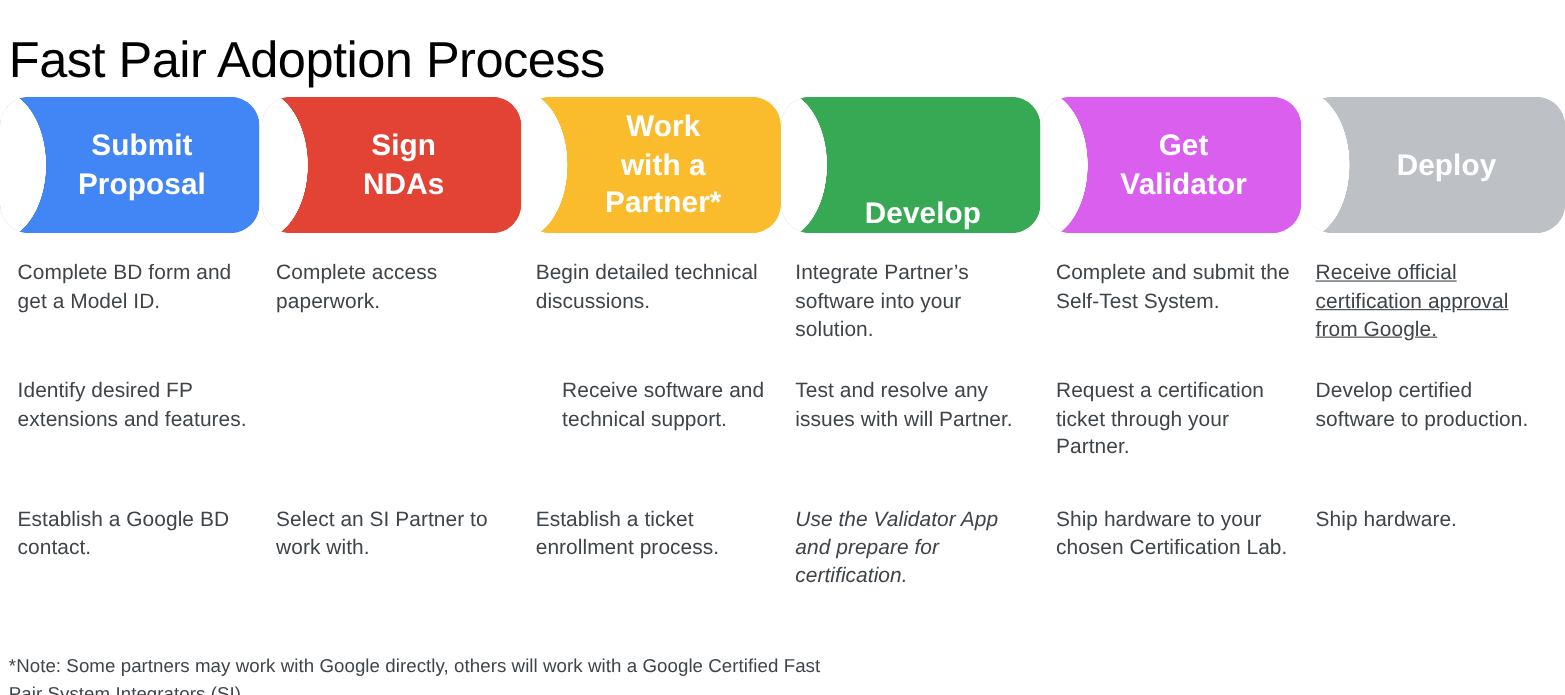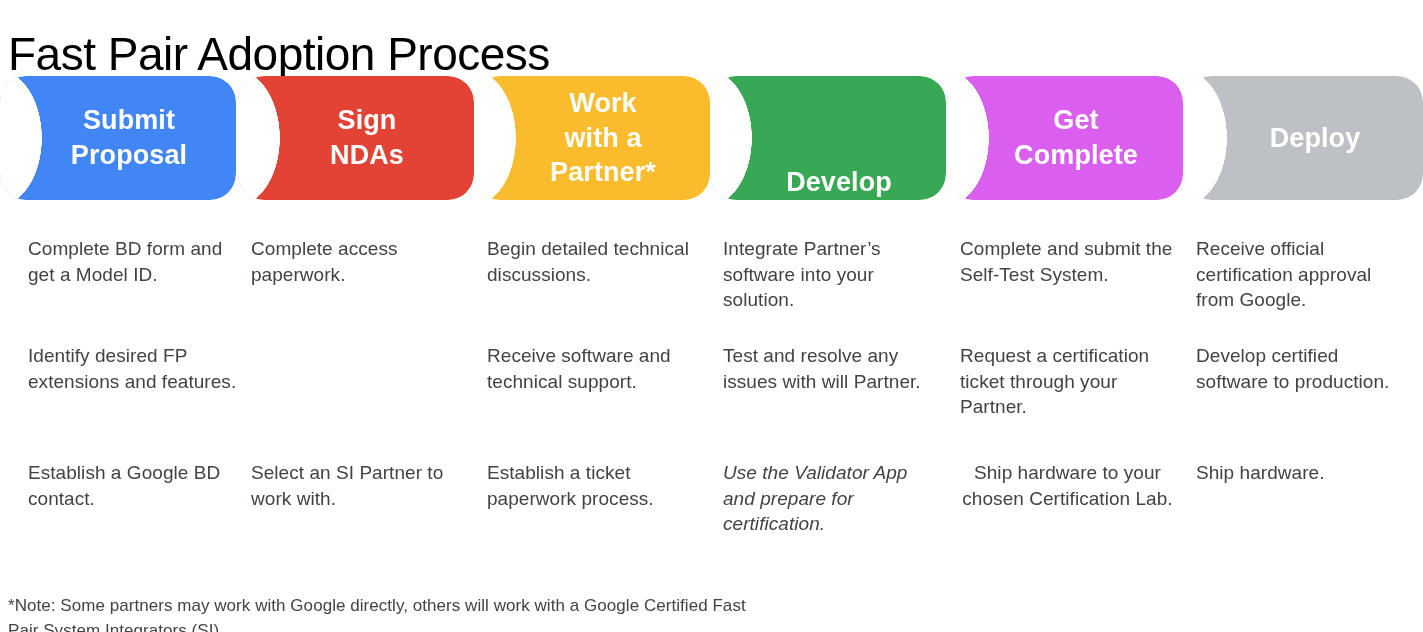--- a/index.html
+++ b/index.html
@@ -25,21 +25,21 @@
     font-weight: 400;
     letter-spacing: -0.5px;
     color: #000000;
     white-space: nowrap;
   }
 
   
   #banner-row {
     position: absolute;
     left: 0;
-    top: 76px;
+    top: 88px;
     width: 1235px;
     height: 124px;
   }
   .chevron {
     position: absolute;
     top: 0;
     height: 124px;
     display: flex;
     align-items: center;
     justify-content: center;
@@ -130,53 +130,53 @@
 with a
 Partner*</div>
     </div>
     <div class="chevron" style="left: 710px; width: 236px; z-index: 7; align-items: flex-end;">
       <div class="chevron-shape" style="background: rgb(55, 168, 83);"></div>
       <div class="chevron-label">Develop</div>
     </div>
     <div class="chevron" style="left: 947px; width: 236px; z-index: 6;">
       <div class="chevron-shape" style="background: rgb(218, 95, 239);"></div>
       <div class="chevron-label">Get
-Complete</div>
+Validator</div>
     </div>
     <div class="chevron" style="left: 1185px; width: 238px; z-index: 5;">
       <div class="chevron-shape" style="background: rgb(189, 193, 198);"></div>
       <div class="chevron-label">Deploy</div>
     </div>
   </div>
 
 <div id="columns">
-    <div class="column" style="left: 28px; width: 222px; height: 330px;">
+    <div class="column" style="left: 16px; width: 222px; height: 330px;">
       <div class="bullet-group row0" style="width: 222px;">Complete BD form and get a Model ID.</div>
       <div class="bullet-group row1" style="width: 222px;">Identify desired FP extensions and features.</div>
       <div class="bullet-group row2" style="width: 222px;">Establish a Google BD contact.</div>
     </div>
     <div class="column" style="left: 251px; width: 212px; height: 330px;">
       <div class="bullet-group row0" style="width: 212px;">Complete access paperwork.</div>
       <div class="bullet-group row2" style="width: 212px;">Select an SI Partner to work with.</div>
     </div>
     <div class="column" style="left: 487px; width: 215px; height: 330px;">
       <div class="bullet-group row0" style="width: 215px;">Begin detailed technical discussions.</div>
-      <div class="bullet-group row1" style="width: 215px;">Receive software and technical support.</div>
-      <div class="bullet-group row2" style="width: 215px;">Establish a ticket paperwork process.</div>
+      <div class="bullet-group row1" style="width: 215px; margin-left: 24px;">Receive software and technical support.</div>
+      <div class="bullet-group row2" style="width: 215px;">Establish a ticket enrollment process.</div>
     </div>
     <div class="column" style="left: 723px; width: 203px; height: 330px;">
       <div class="bullet-group row0" style="width: 203px;">Integrate Partner’s software into your solution.</div>
       <div class="bullet-group row1" style="width: 203px;">Test and resolve any issues with will Partner.</div>
       <div class="bullet-group row2" style="width: 203px; font-style: italic;">Use the Validator App and prepare for certification.</div>
     </div>
     <div class="column" style="left: 960px; width: 215px; height: 330px;">
       <div class="bullet-group row0" style="width: 215px;">Complete and submit the Self-Test System.</div>
       <div class="bullet-group row1" style="width: 215px;">Request a certification ticket through your Partner.</div>
-      <div class="bullet-group row2" style="width: 215px; text-align: center;">Ship hardware to your chosen Certification Lab.</div>
+      <div class="bullet-group row2" style="width: 215px;">Ship hardware to your chosen Certification Lab.</div>
     </div>
     <div class="column" style="left: 1196px; width: 205px; height: 330px;">
-      <div class="bullet-group row0" style="width: 205px;">Receive official certification approval from Google.</div>
+      <div class="bullet-group row0" style="width: 205px; text-decoration: underline;">Receive official certification approval from Google.</div>
       <div class="bullet-group row1" style="width: 205px;">Develop certified software to production.</div>
       <div class="bullet-group row2" style="width: 205px;">Ship hardware.</div>
     </div>
   </div>
 
 <p id="footnote">*Note: Some partners may work with Google directly, others will work with a Google Certified Fast Pair System Integrators (SI).</p>
 
 </body></html>

